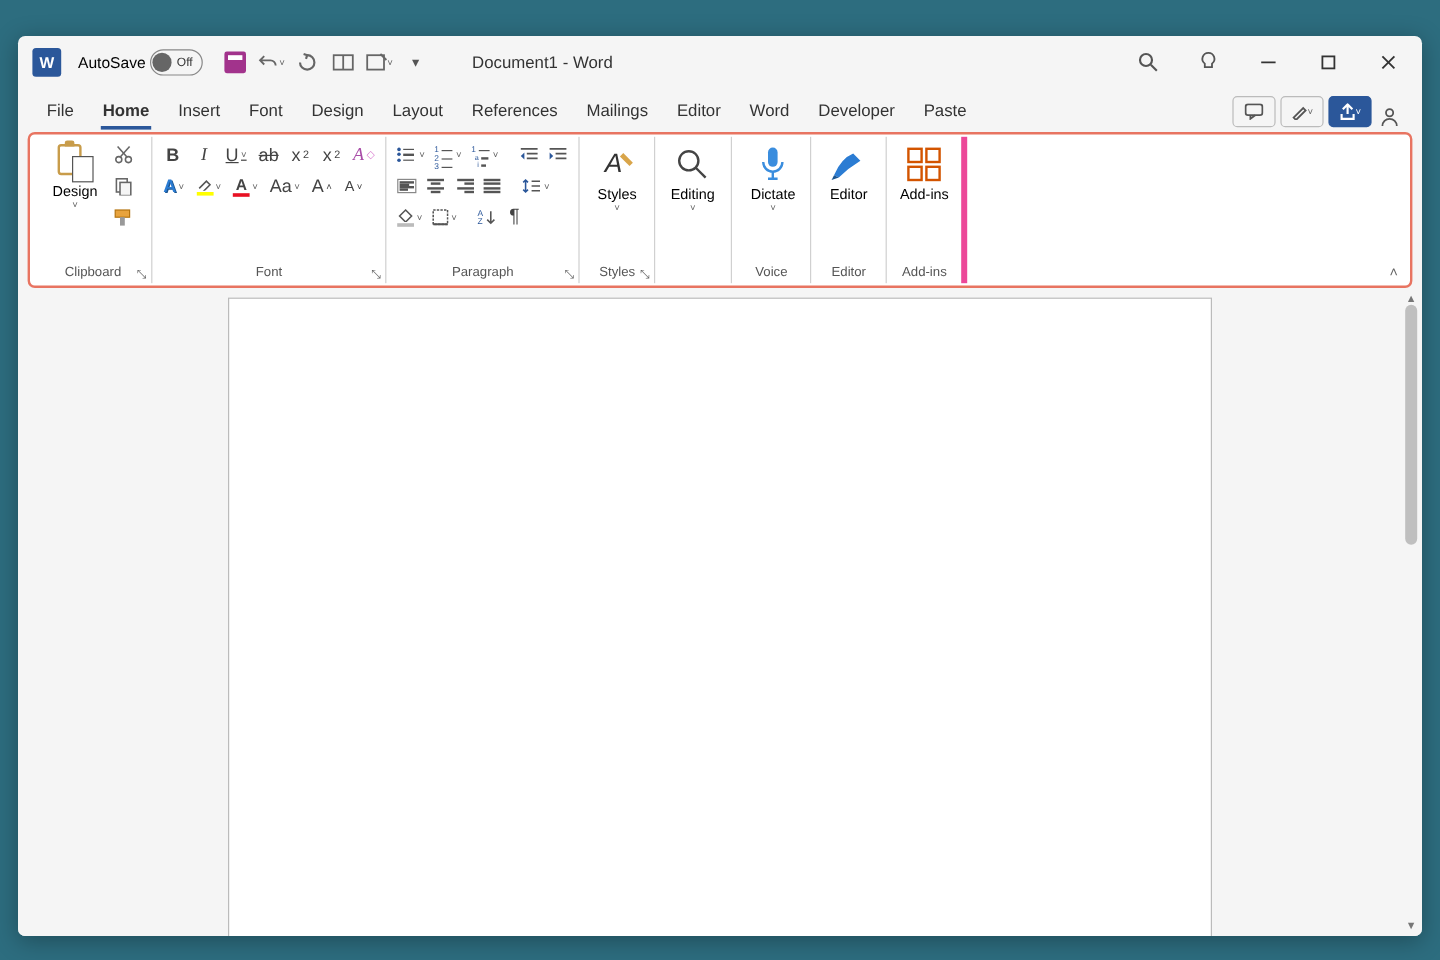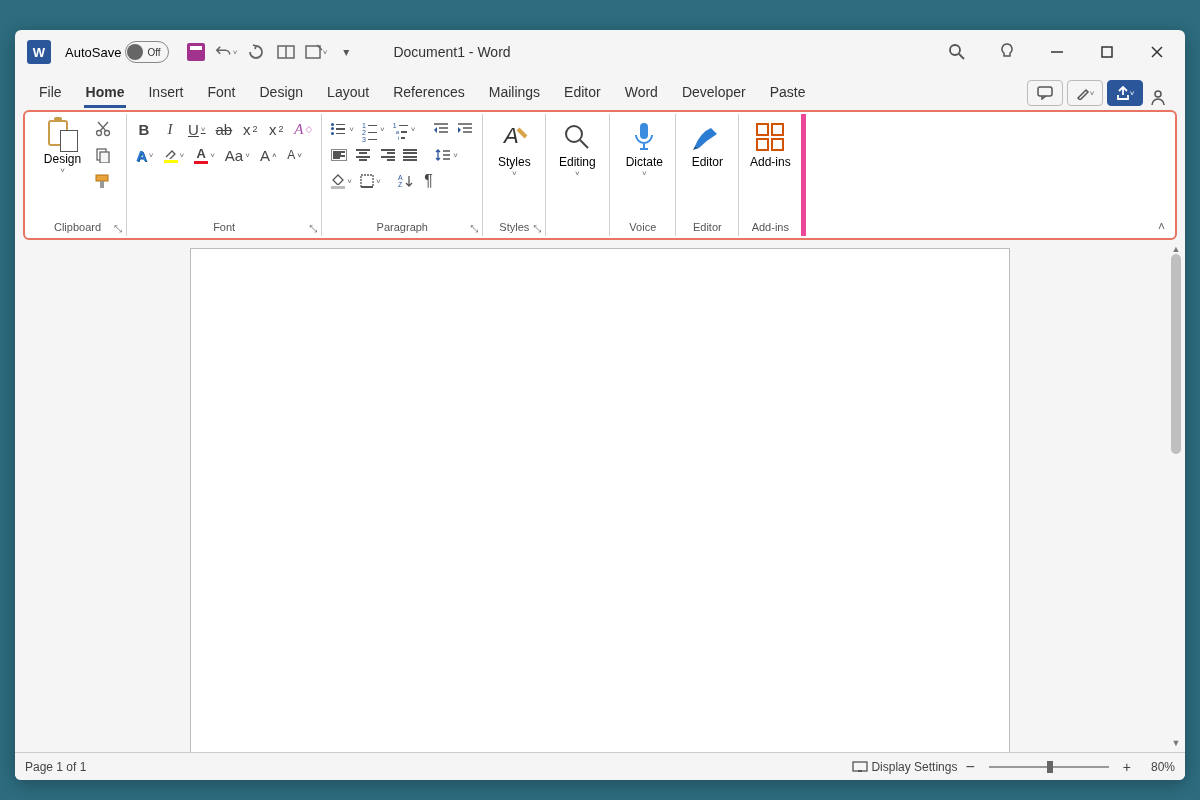--- a/index.html
+++ b/index.html
@@ -576,31 +576,14 @@
     <div class="page"></div>
     <div class="vscroll">
       <div class="vscroll-arrow">▲</div>
       <div class="vscroll-track">
           <div class="vscroll-thumb"></div>
         </div>
       <div class="vscroll-arrow">▼</div>
     </div>
   </div>
 
-  <div class="statusbar">
-    <span>Page 1 of 1</span>
-    <span class="spacer"></span>
-    <span style="display:flex;align-items:center;gap:3px">
-        <svg width="16" height="12">
-          <rect x="1" y="1" width="14" height="9" fill="none" stroke="#555" stroke-width="1.3"></rect>
-          <line x1="6" y1="10" x2="10" y2="10" stroke="#555" stroke-width="2"></line>
-        </svg>
-        <span>Display Settings</span>
-      </span>
-    <span style="cursor:pointer;font-size:16px">−</span>
-    <div class="zoom-slider">
-        <div class="zoom-thumb"></div>
-      </div>
-    <span style="cursor:pointer;font-size:14px">+</span>
-    <span style="width:36px;text-align:right">80%</span>
-  </div>
 
 </div>
 
 </body></html>

